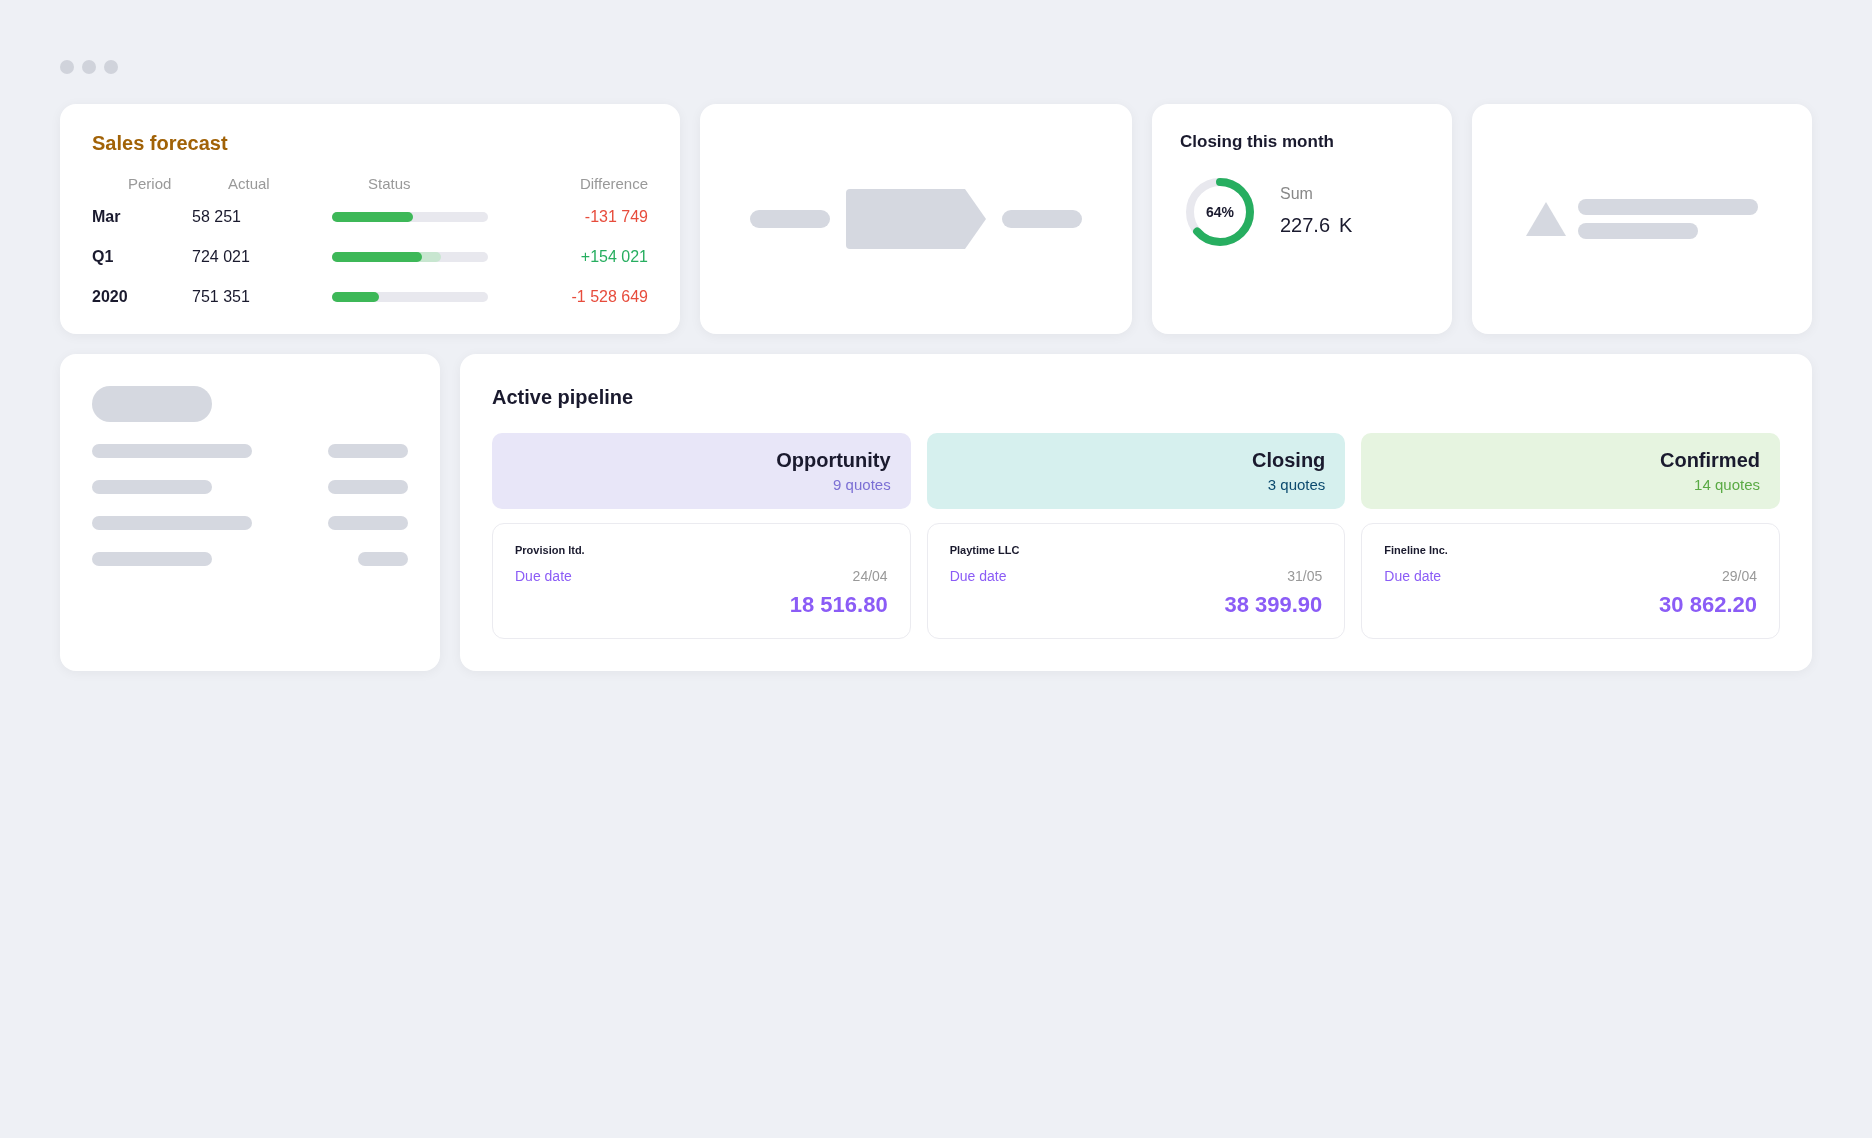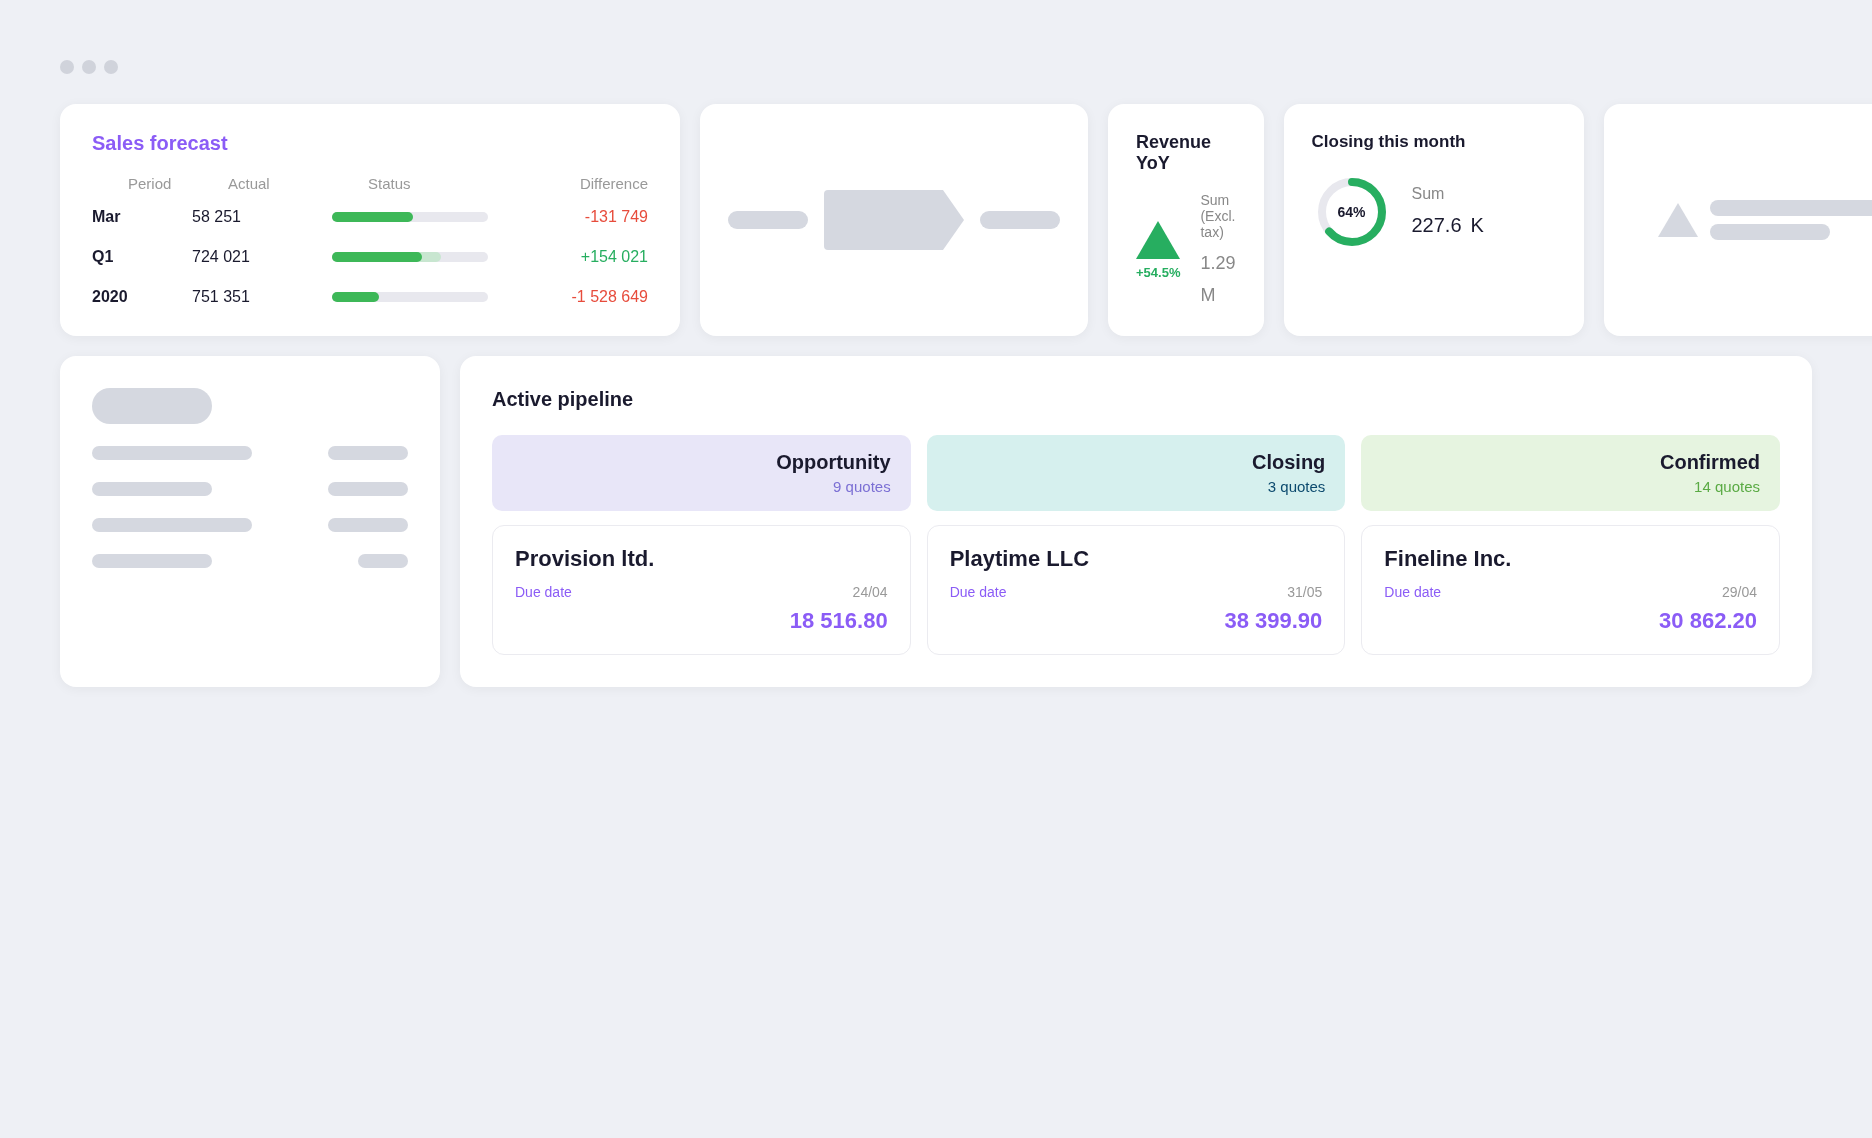--- a/index.html
+++ b/index.html
@@ -35,21 +35,21 @@
       border-radius: 16px;
       padding: 28px 32px;
       box-shadow: 0 2px 12px rgba(0,0,0,0.05);
     }
     .sales-forecast-card {
       flex: 0 0 620px;
     }
     .card-title {
       font-size: 20px;
       font-weight: 700;
-      color: #8b5cf6;
+      color: #a16207;
       margin-bottom: 20px;
     }
     .forecast-table {
       width: 100%;
     }
     .forecast-table-header {
       display: grid;
       grid-template-columns: 100px 140px 1fr 140px;
       color: #999;
       font-size: 15px;
@@ -330,21 +330,21 @@
     .col-header-subtitle.closing { color: #0c4a6e; }
     .col-header-subtitle.confirmed { color: #5aaa44; }
 
     .pipeline-quote-card {
       background: #fff;
       border: 1px solid #ebebf0;
       border-radius: 12px;
       padding: 20px 22px;
     }
     .quote-company {
-      font-size: 22px;
+      font-size: 11px;
       font-weight: 700;
       color: #1a1a2e;
       margin-bottom: 12px;
     }
     .quote-due-row {
       display: flex;
       justify-content: space-between;
       align-items: center;
       margin-bottom: 8px;
     }
@@ -417,35 +417,20 @@
   <div class="middle-top">
 
     <div class="pipeline-visual-card">
       <div class="pipeline-arrows">
         <div class="pipeline-bar-placeholder" style="width:80px;"></div>
         <div class="arrow-shape"></div>
         <div class="pipeline-bar-placeholder" style="width:80px;"></div>
       </div>
     </div>
 
-    <div class="revenue-yoy-card card">
-      <div class="revenue-title">Revenue YoY</div>
-      <div class="revenue-content">
-        <div>
-          <div class="triangle-up"></div>
-          <div style="font-size:13px;color:#27ae60;font-weight:600;margin-top:6px;text-align:center;">+54.5%</div>
-        </div>
-        <div class="revenue-stats">
-          <div class="revenue-label">Sum (Excl. tax)</div>
-          <div class="revenue-value">
-            <span>1.29</span> <span>M</span>
-          </div>
-        </div>
-      </div>
-    </div>
   </div>
 
   <div class="closing-card">
     <div class="closing-title">Closing this month</div>
     <div class="closing-content">
       <div class="donut-container">
         <svg width="80" height="80" viewBox="0 0 80 80">
           <circle cx="40" cy="40" r="30" fill="none" stroke="#e8e8ee" stroke-width="8"></circle>
           <circle cx="40" cy="40" r="30" fill="none" stroke="#27ae60" stroke-width="8" stroke-dasharray="120 68.6" stroke-linecap="round"></circle>
         </svg>

